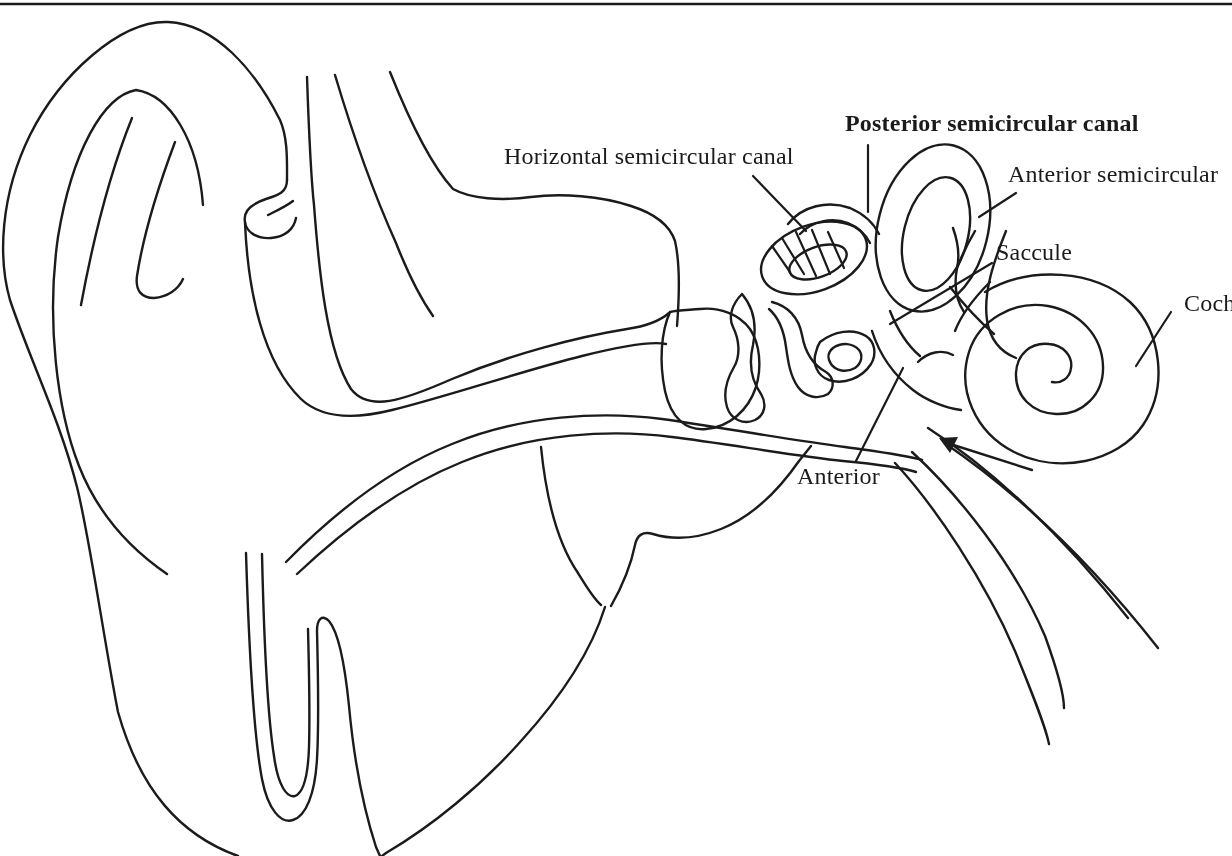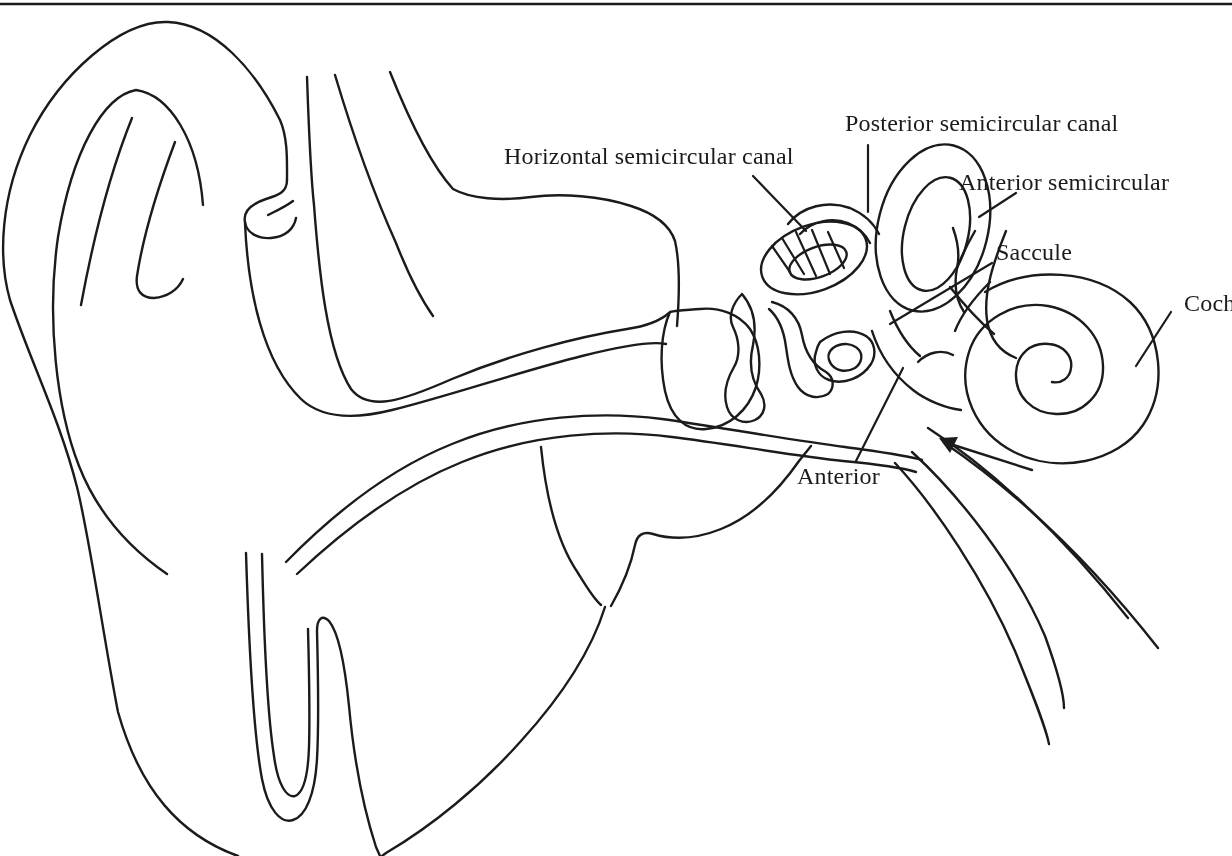--- a/index.html
+++ b/index.html
@@ -106,19 +106,19 @@
         <line x1="868" y1="145" x2="868" y2="212"></line>
         <line x1="1016" y1="193" x2="979" y2="217"></line>
         <line x1="992" y1="263" x2="890" y2="324"></line>
         <line x1="1171" y1="312" x2="1136" y2="366"></line>
         <line x1="856" y1="461" x2="903" y2="368"></line>
       </g>
   </svg>
 
   <div id="labels-layer">
       <div class="diagram-label" style="left: 504px; top: 144px;">Horizontal semicircular canal</div>
-      <div class="diagram-label" style="left: 845px; top: 111px;">Posterior semicircular canal</div>
-      <div class="diagram-label" style="left: 959px; top: 162px; margin-top: 8px;">Anterior semicircular</div>
+      <div class="diagram-label" style="left: 845px; top: 111px; font-weight: bold;">Posterior semicircular canal</div>
+      <div class="diagram-label" style="left: 1008px; top: 162px;">Anterior semicircular</div>
       <div class="diagram-label" style="left: 996px; top: 240px;">Saccule</div>
       <div class="diagram-label" style="left: 1172px; top: 291px; margin-left: 12px;">Coch</div>
       <div class="diagram-label" style="left: 797px; top: 464px;">Anterior</div>
     </div>
 </div>
 
 </body></html>

